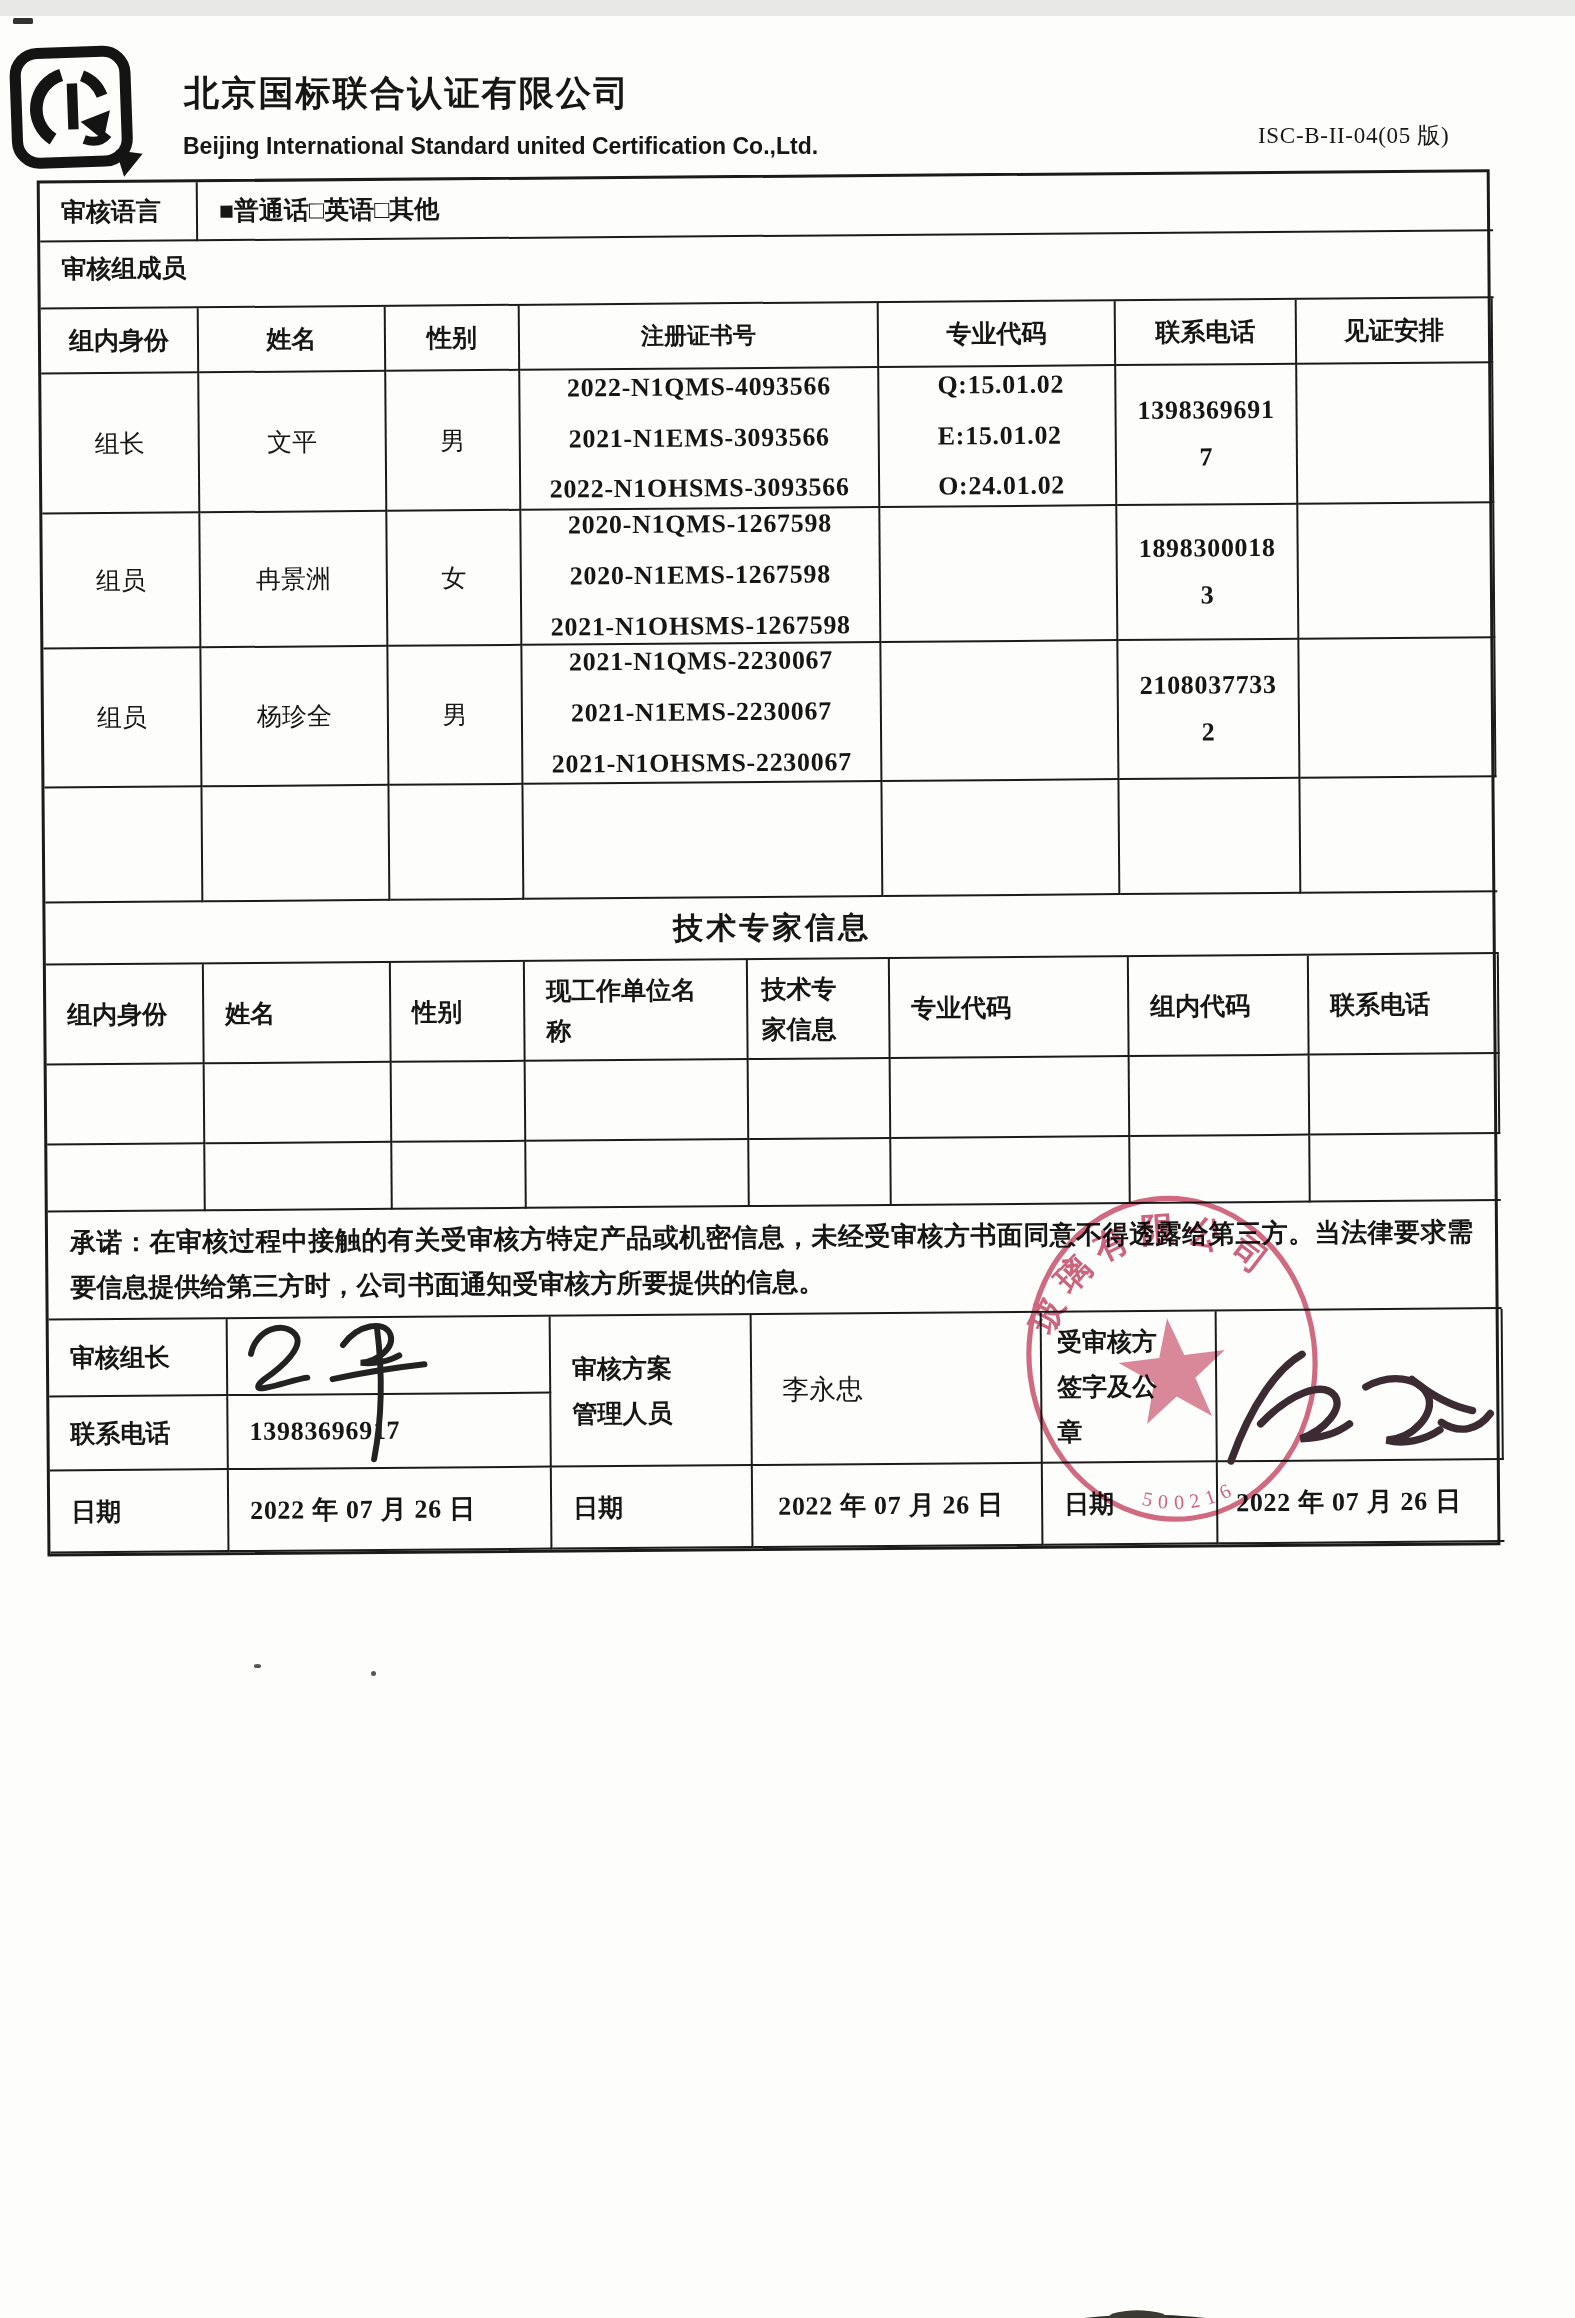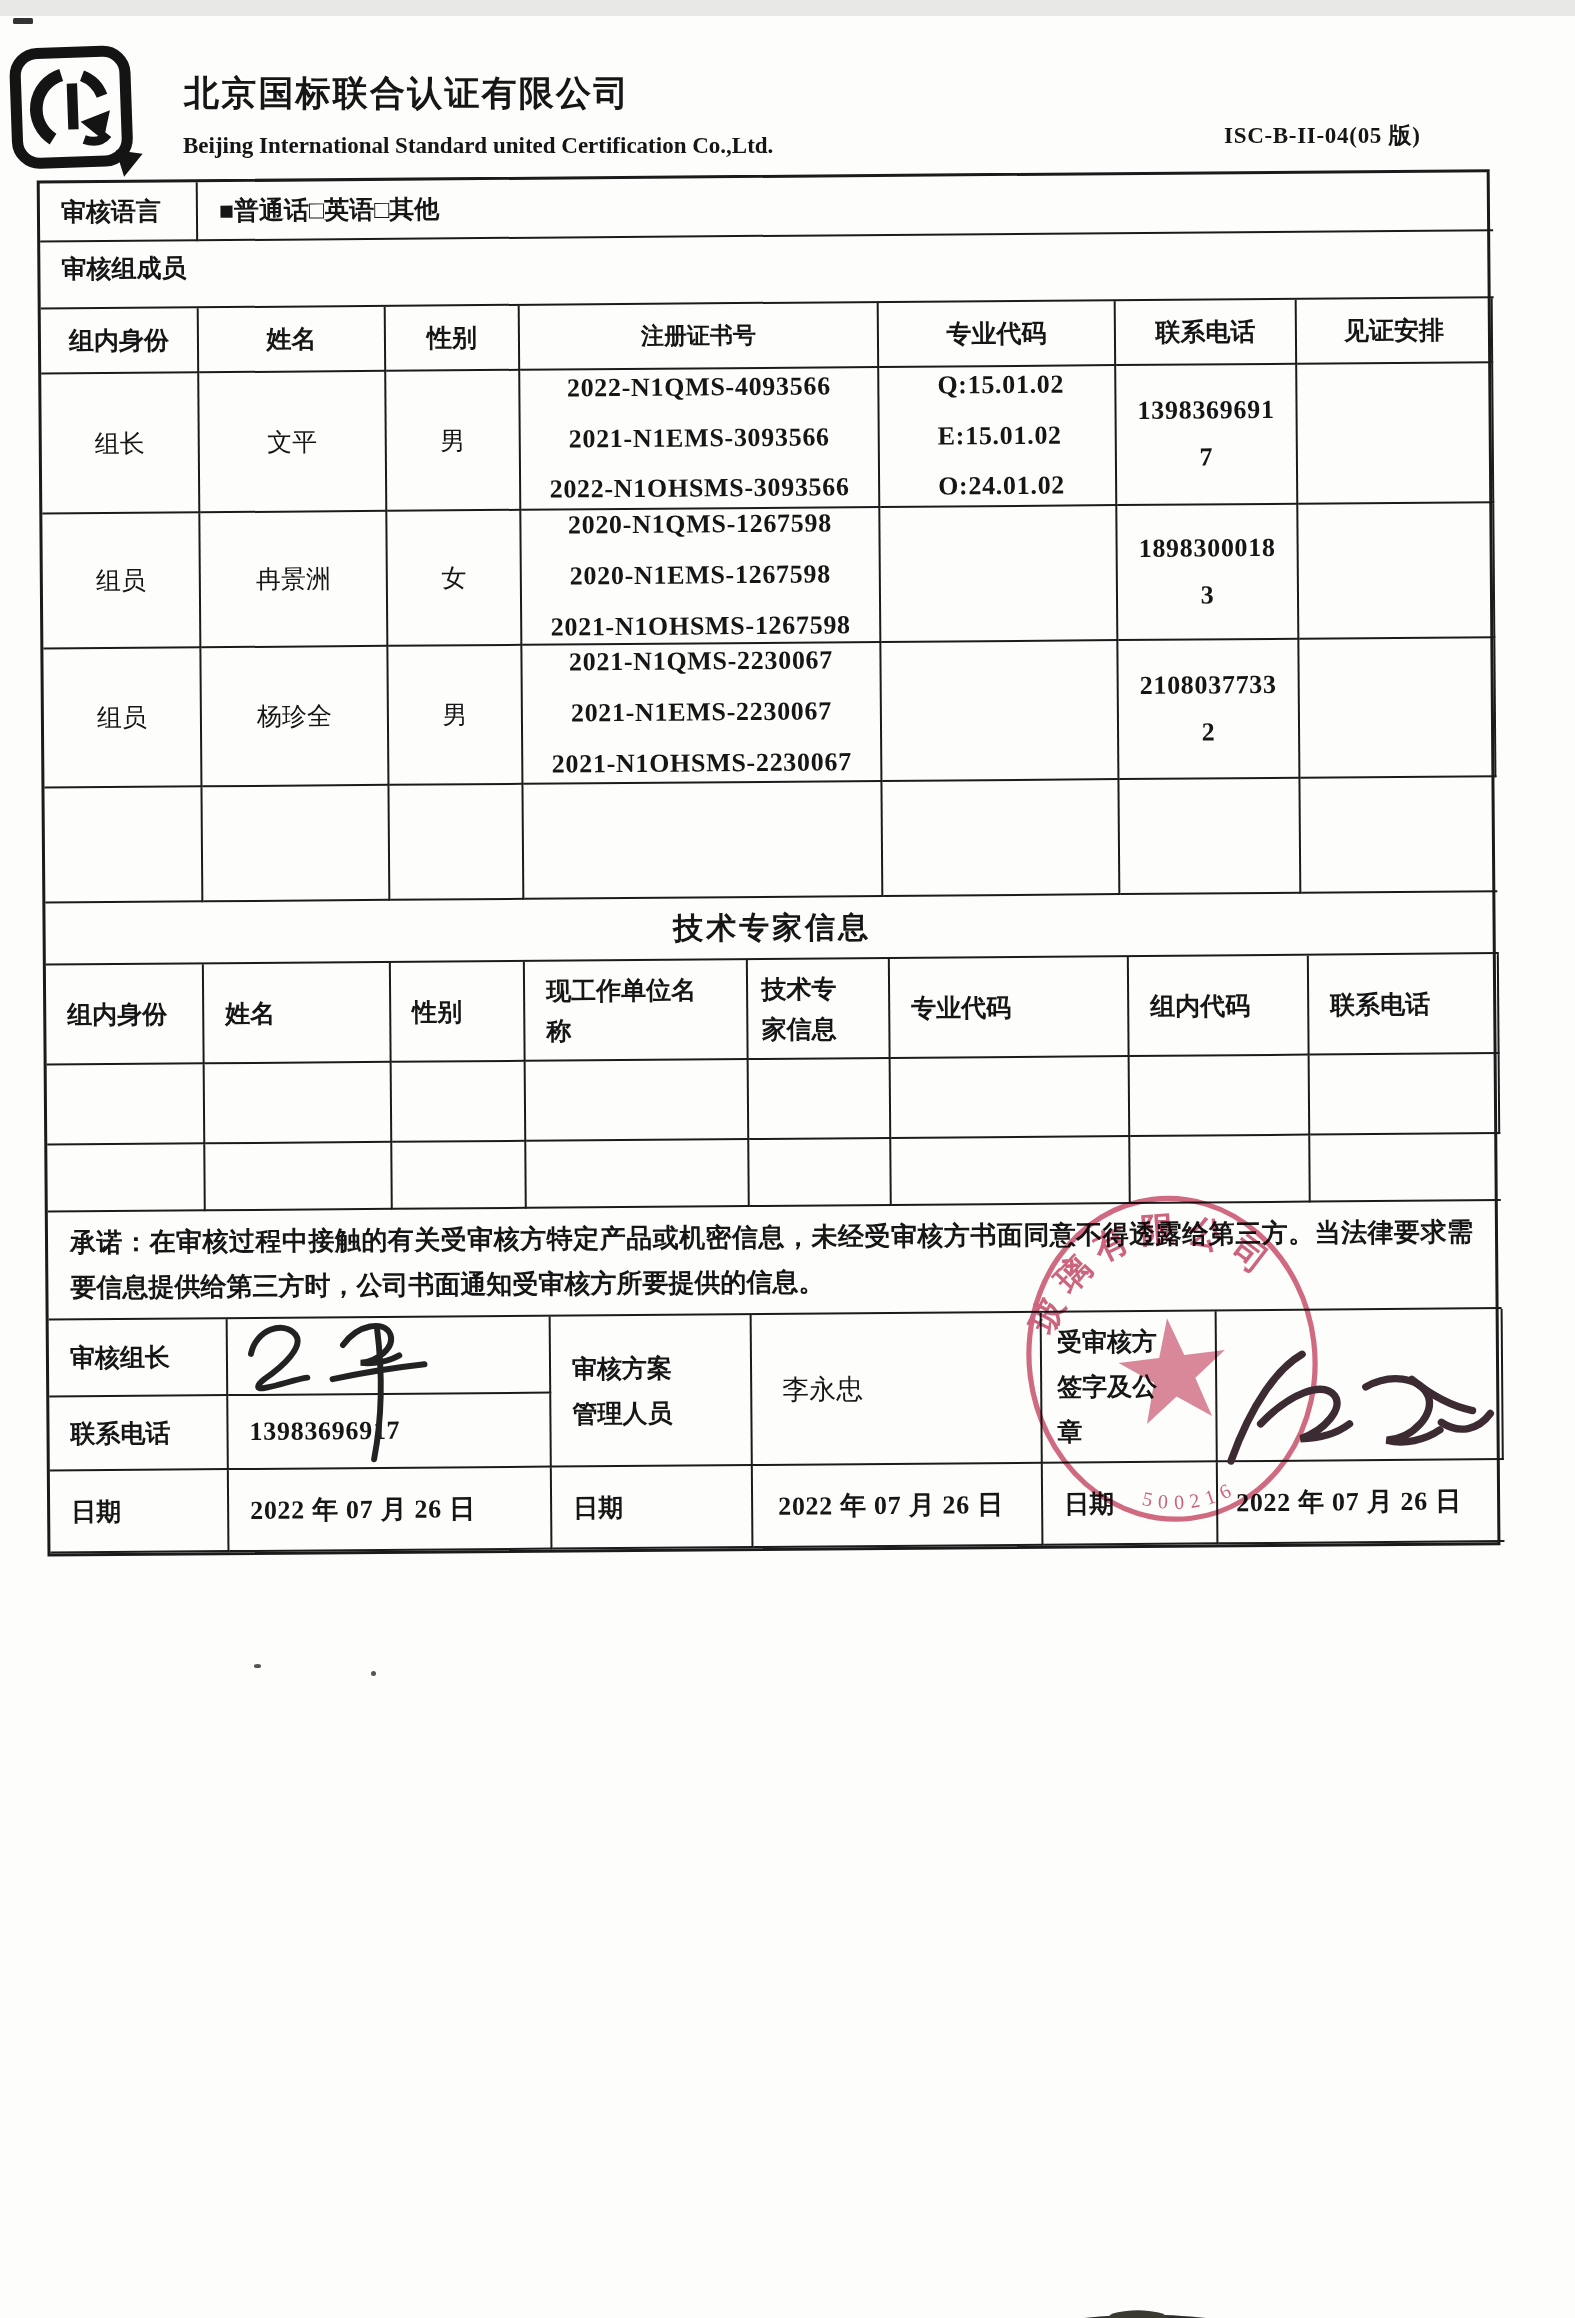--- a/index.html
+++ b/index.html
@@ -10,24 +10,24 @@
   }
   
   .header{position:absolute;left:0;top:0;width:1575px;height:160px;}
   .logo{position:absolute;left:9px;top:27px;}
   .company-cn{
     position:absolute;left:184px;top:54px;font-size:35px;font-weight:bold;
     letter-spacing:2.2px;font-family:"Liberation Sans","DejaVu Sans",sans-serif;
   }
   .company-en{
     position:absolute;left:183px;top:117px;font-size:23px;font-weight:bold;
-    font-family:Liberation Serif, serif;letter-spacing:0px;
+    font-family:Liberation Sans, sans-serif;letter-spacing:0px;
   }
   .doc-code{
-    position:absolute;left:1224px;top:104px;font-size:23px;font-weight:bold;
+    position:absolute;left:1258px;top:104px;font-size:23px;font-weight:normal;
     letter-spacing:0.7px;
   }
   
   .form{
     position:absolute;left:41px;top:160px;width:1453px;
     border:3px solid #1b1b1b;box-sizing:border-box;
     transform:rotate(-0.45deg);transform-origin:40% 40%;
     background:transparent;
   }
   .grid{display:grid;}

